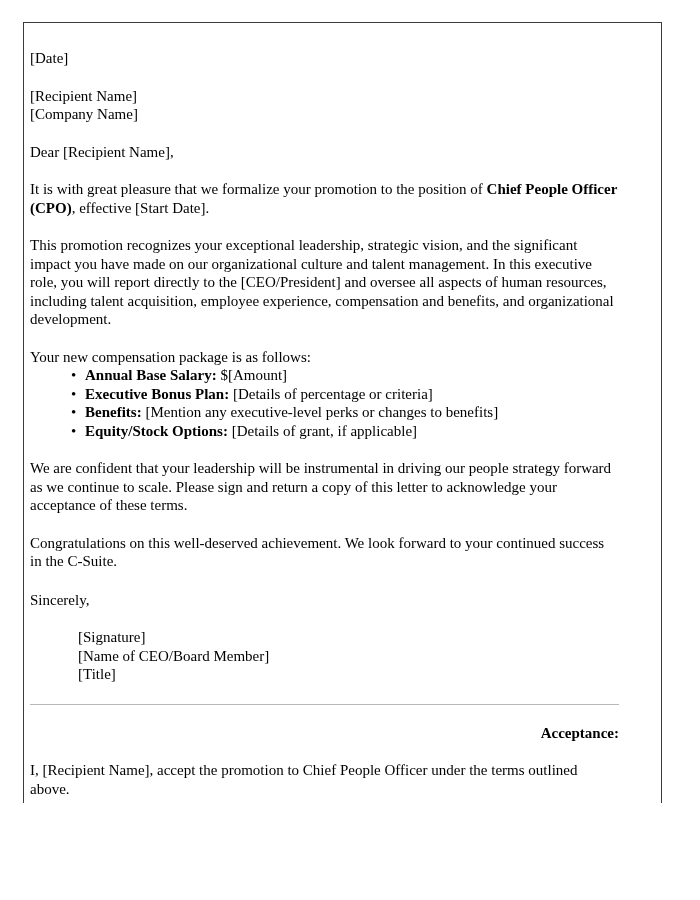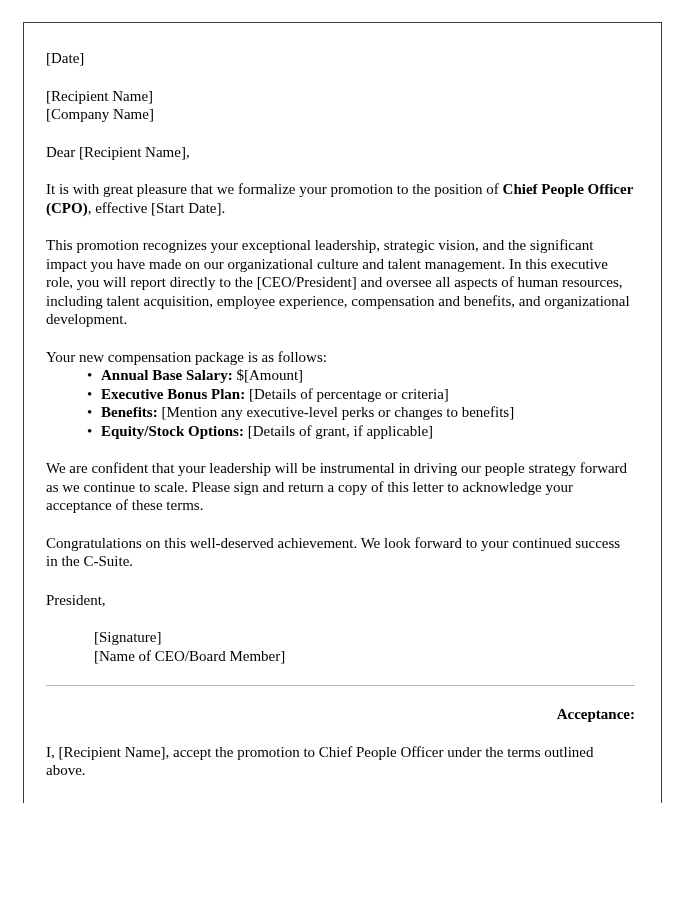--- a/index.html
+++ b/index.html
@@ -25,21 +25,21 @@
     height: 781px;      
     border: 1px solid #3a3a3a;
     border-bottom: none;
     box-sizing: border-box;
     background: #ffffff;
     overflow: hidden;
   }
 
   .page-body {
     position: absolute;
-    left: 22px;          
+    left: 6px;          
     top: 0;
     width: 589px;        
   }
 
   .line,
   .para,
   .bullets li {
     font-size: 15px;
     line-height: 18.5px;
     text-align: left;
@@ -117,25 +117,26 @@
       <li><b>Annual Base Salary:</b><span> $[Amount]</span></li>
       <li><b>Executive Bonus Plan:</b><span> [Details of percentage or criteria]</span></li>
       <li><b>Benefits:</b><span> [Mention any executive-level perks or changes to benefits]</span></li>
       <li><b>Equity/Stock Options:</b><span> [Details of grant, if applicable]</span></li>
     </ul>
 
     <p class="para block sp-para">We are confident that your leadership will be instrumental in driving our people strategy forward as we continue to scale. Please sign and return a copy of this letter to acknowledge your acceptance of these terms.</p>
 
     <p class="para block sp-para">Congratulations on this well-deserved achievement. We look forward to your continued success in the C-Suite.</p>
 
-    <div class="line block sp-sincerely">President,</div>
+    <div class="line block sp-sincerely">Sincerely,</div>
 
     <div class="sp-sig">
       <div class="line block">[Signature]</div>
       <div class="line block">[Name of CEO/Board Member]</div>
+      <div class="line block">[Title]</div>
     </div>
 
     <hr class="divider">
 
     <div class="line block acceptance-heading">Acceptance:</div>
 
     <p class="para block sp-para">I, [Recipient Name], accept the promotion to Chief People Officer under the terms outlined above.</p>
 
   </div>
 </div>

